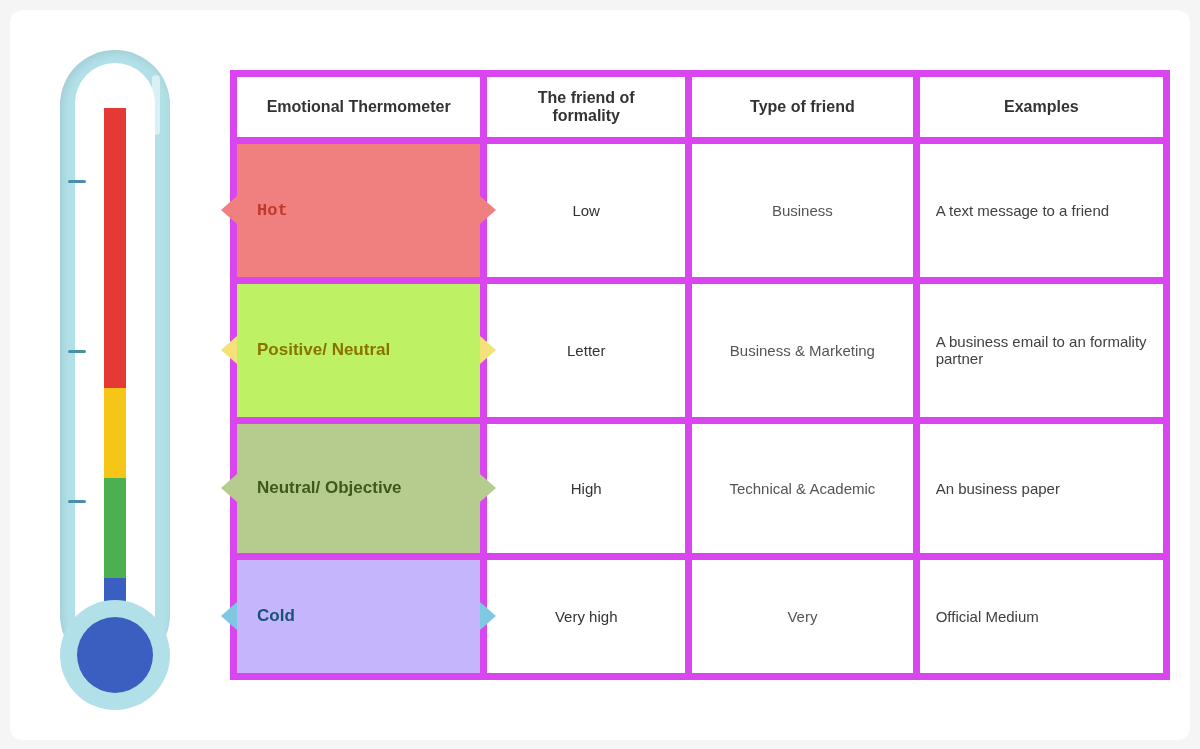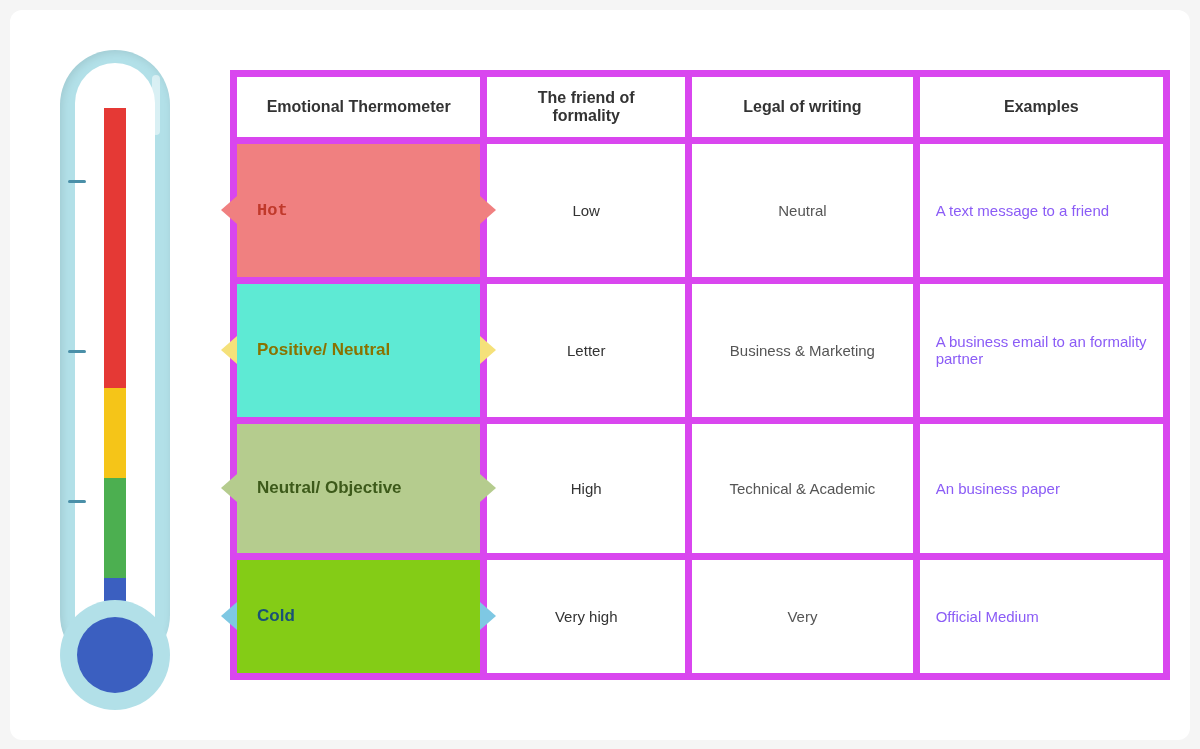--- a/index.html
+++ b/index.html
@@ -181,23 +181,23 @@
       text-align: left;
       font-weight: bold;
       font-size: 17px;
       position: relative;
       padding-left: 20px;
     }
 
     
     .row-hot td.col-emotional { background: #f08080; }
     .row-hot td.col-emotional { background: #f08080; }
-    .row-positive td.col-emotional { background: #5eead4; }
+    .row-positive td.col-emotional { background: #bef264; }
     .row-neutral td.col-emotional { background: #b5cc8e; }
-    .row-cold td.col-emotional { background: #84cc16; }
+    .row-cold td.col-emotional { background: #c4b5fd; }
 
     .row-hot .cell-emotional { color: #c0392b; background: #f08080; font-family: Liberation Mono, monospace; }
     .row-positive .cell-emotional { color: #8a7200; background: #f5e17a; }
     .row-neutral .cell-emotional { color: #3d5a1a; background: #b5cc8e; }
     .row-cold .cell-emotional { color: #1a5276; background: #7ec8e3; }
 
     
     .cell-emotional::after {
       content: '';
       position: absolute;
@@ -236,21 +236,21 @@
     td.col-formality, td.col-writing, td.col-examples {
       background: white;
     }
 
     td.col-writing {
       color: #555;
     }
 
     td.col-examples {
       text-align: left;
-      color: #8b5cf6;
+      color: #404040;
     }
 
     .row-hot td { height: 140px; }
     .row-positive td { height: 140px; }
     .row-neutral td { height: 136px; }
     .row-cold td { height: 120px; }
   </style>
 </head>
 <body>
 
@@ -286,29 +286,29 @@
       <colgroup>
         <col class="col1">
         <col class="col2">
         <col class="col3">
         <col class="col4">
       </colgroup>
       <thead>
         <tr>
           <th>Emotional Thermometer</th>
           <th>The friend of formality</th>
-          <th>Legal of writing</th>
+          <th>Type of friend</th>
           <th>Examples</th>
         </tr>
       </thead>
       <tbody id="table-body">
       <tr class="row-hot">
       <td class="cell-emotional col-emotional">Hot</td>
       <td class="col-formality">Low</td>
-      <td class="col-writing">Neutral</td>
+      <td class="col-writing">Business</td>
       <td class="col-examples">A text message to a friend</td>
     </tr>
           <tr class="row-positive">
       <td class="cell-emotional col-emotional">Positive/ Neutral</td>
       <td class="col-formality">Letter</td>
       <td class="col-writing">Business &amp; Marketing</td>
       <td class="col-examples">A business email to an formality partner</td>
     </tr>
           <tr class="row-neutral">
       <td class="cell-emotional col-emotional">Neutral/ Objective</td>

